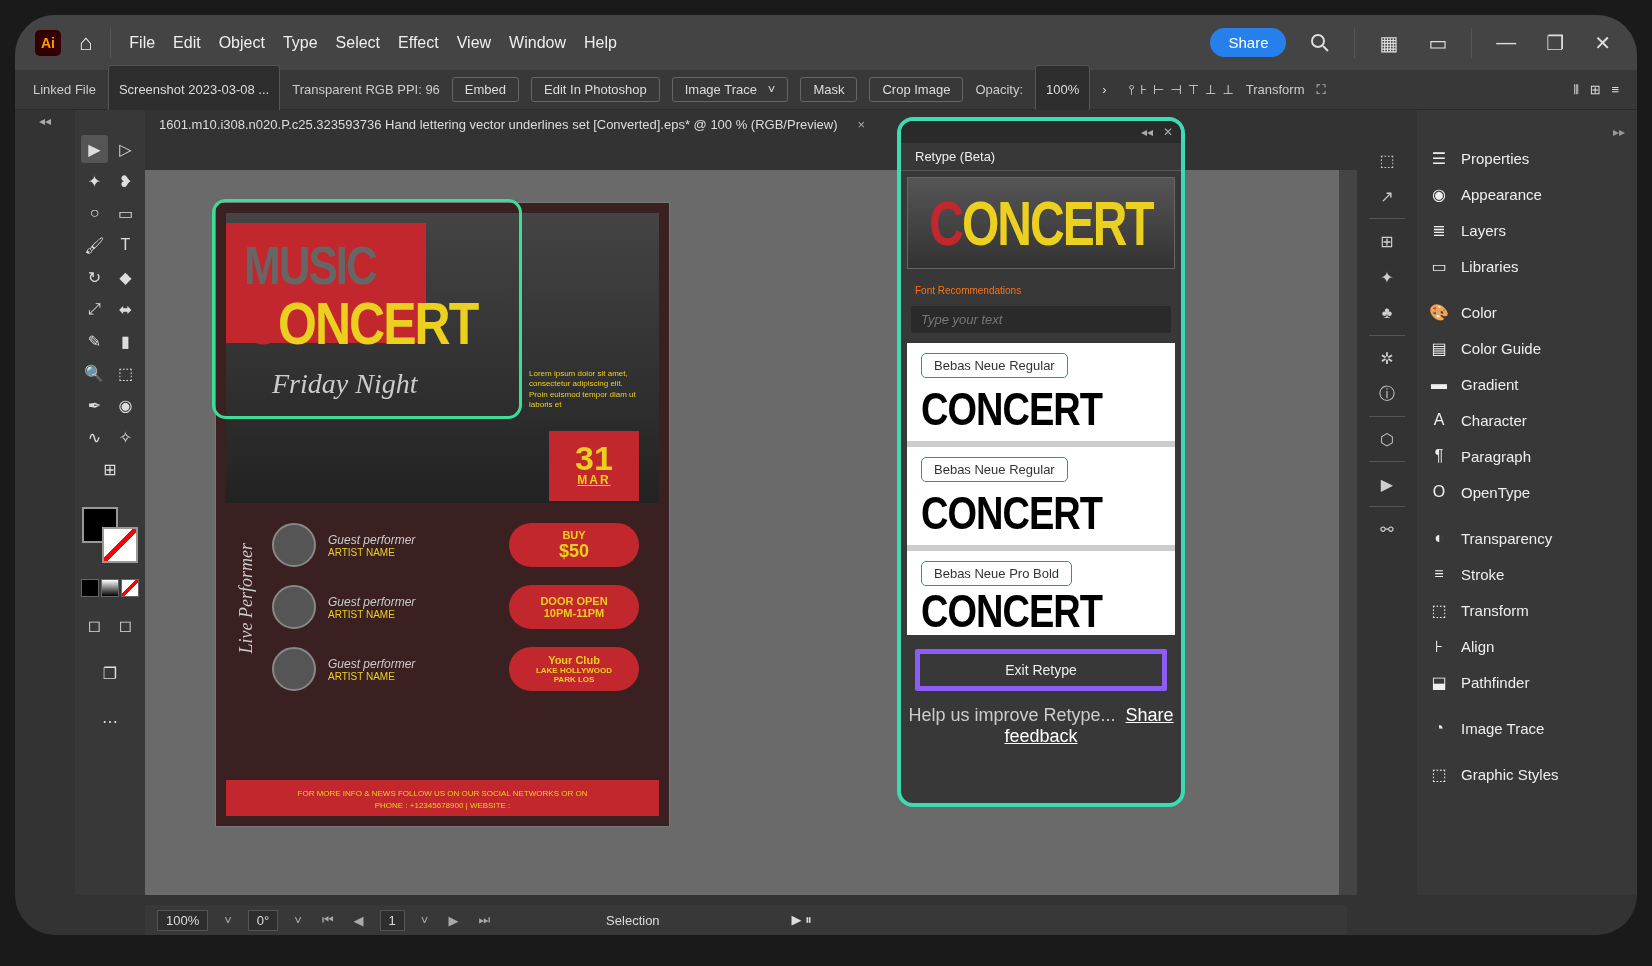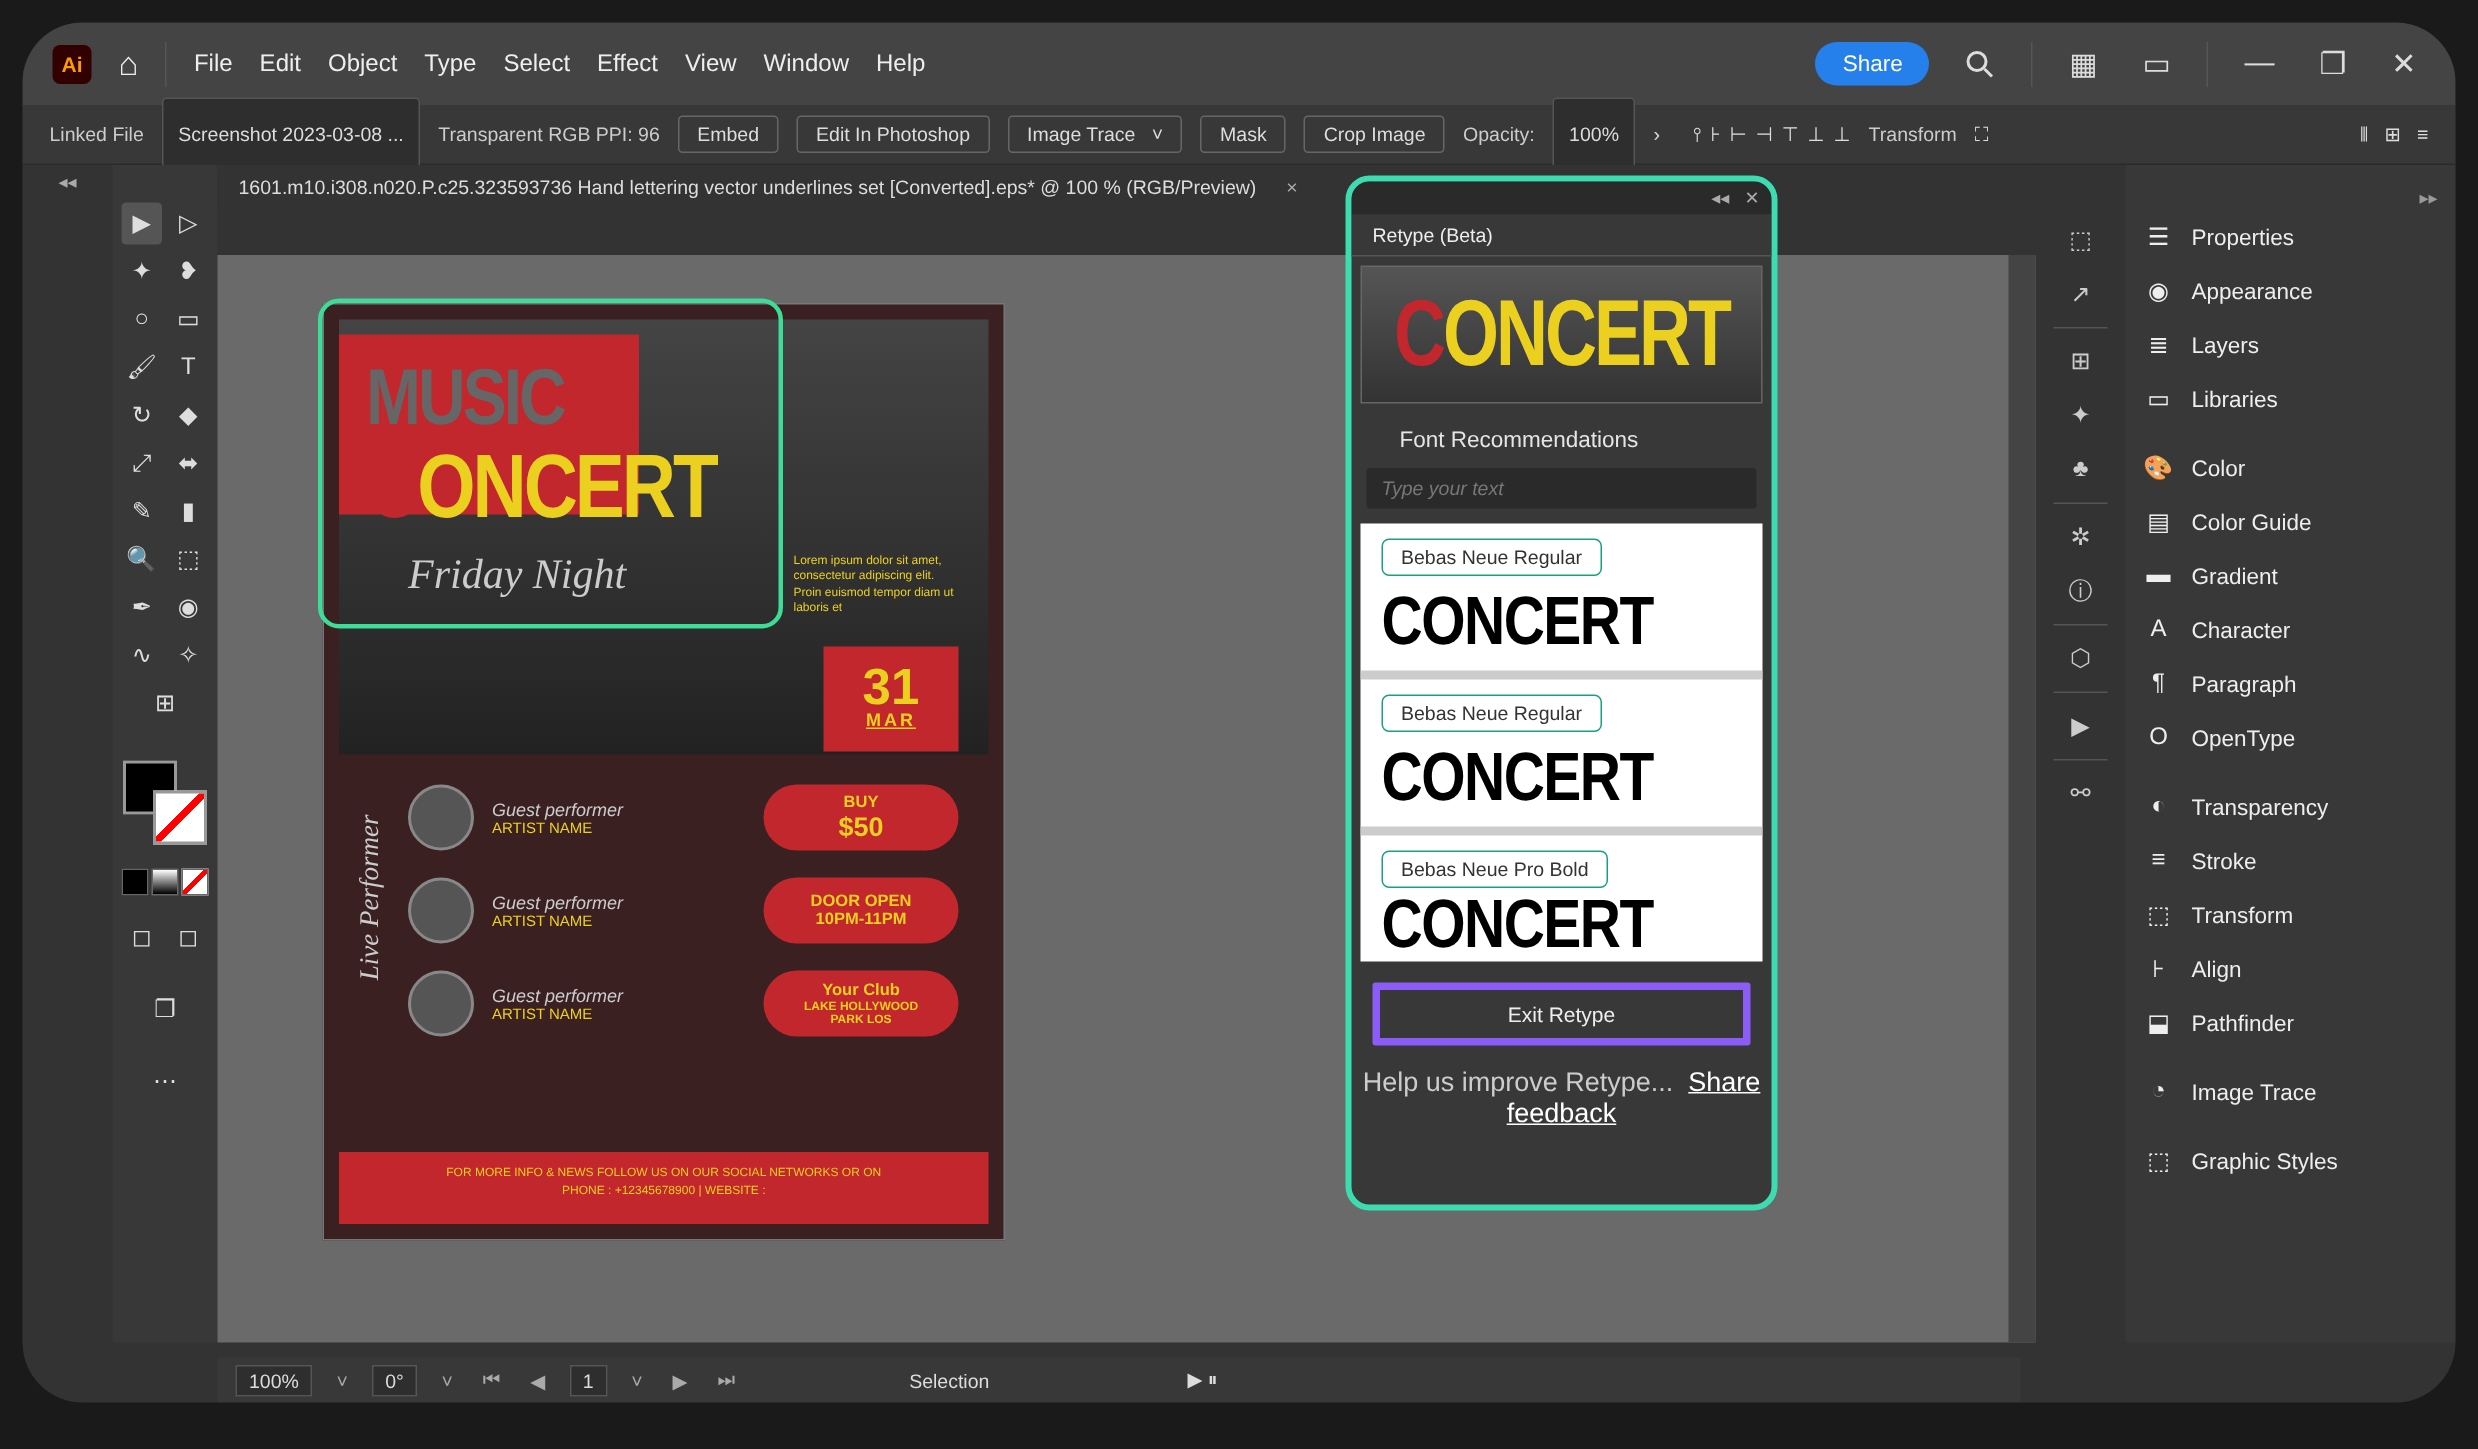--- a/index.html
+++ b/index.html
@@ -59,31 +59,31 @@
 .lorem-box { position: absolute; right: 20px; top: 156px; width: 110px; font-size: 8px; color: #ecd020; line-height: 1.3; }
 .date-band { position: absolute; right: 20px; top: 218px; width: 90px; height: 70px; background: #c1272d; display: flex; flex-direction: column; align-items: center; justify-content: center; color: #ecd020; }
 .date-big { font-size: 34px; font-weight: 900; line-height: 0.8; }
 .date-mon { font-size: 12px; font-weight: bold; letter-spacing: 2px; text-decoration: underline; }
 .perf-section { position: absolute; left: 10px; top: 320px; right: 10px; bottom: 60px; }
 .perf-row { display: flex; align-items: center; gap: 12px; margin-bottom: 18px; }
 .perf-avatar { width: 44px; height: 44px; border-radius: 50%; border: 2px solid #888; background: #555; margin-left: 46px; }
 .perf-text { color: #ccc; font-size: 12px; font-style: italic; }
 .perf-sub { color: #ecd020; font-size: 10px; }
 .perf-pill { width: 130px; height: 44px; background: #c1272d; border-radius: 22px; display: flex; align-items: center; justify-content: center; color: #ecd020; font-size: 11px; font-weight: bold; flex-direction: column; margin-left: auto; margin-right: 20px; }
-.poster-footer { position: absolute; left: 10px; right: 10px; bottom: 10px; height: 48px; background: #c1272d; color: #ecd020; font-size: 8px; text-align: center; padding: 8px; line-height: 1.5; }
+.poster-footer { position: absolute; left: 10px; right: 10px; bottom: 10px; height: 36px; background: #c1272d; color: #ecd020; font-size: 8px; text-align: center; padding: 8px; line-height: 1.5; }
 .live-perf { position: absolute; left: 20px; top: 340px; font-size: 18px; color: #ccc; font-style: italic; writing-mode: vertical-rl; transform: rotate(180deg); font-family: cursive; }
 
 
 .retype-panel { position: absolute; left: 882px; top: 102px; width: 288px; height: 690px; background: #383838; border: 4px solid #3ddbb0; border-radius: 16px; overflow: hidden; }
 .retype-head { height: 22px; background: #2a2a2a; display: flex; justify-content: flex-end; align-items: center; padding: 0 8px; gap: 10px; color: #aaa; font-size: 12px; }
 .retype-tab { background: #383838; padding: 6px 14px; font-size: 13px; color: #eee; border-bottom: 1px solid #555; }
 .retype-preview { margin: 6px; height: 92px; background: linear-gradient(#555, #333); border: 1px solid #666; display: flex; align-items: center; justify-content: center; }
 .retype-preview-text { font-size: 48px; font-weight: 900; color: #ecd020; letter-spacing: -2px; font-family: Impact, sans-serif; transform: scaleY(1.3); }
 .retype-preview-text .c1 { color: #c1272d; }
-.font-rec-label { color: #e5e5e5; font-size: 15px; padding: 10px 32px 6px; }
+.font-rec-label { color: #f97316; font-size: 10px; padding: 10px 14px 6px; }
 .font-input { margin: 4px 10px 10px; padding: 6px 10px; background: #2a2a2a; color: #777; font-style: italic; font-size: 13px; border-radius: 2px; }
 .font-list { margin: 0 6px; background: #fff; height: 292px; overflow: hidden; position: relative; }
 .font-card { padding: 10px 14px; }
 .font-name-pill { display: inline-block; border: 1.5px solid #1a9f7f; border-radius: 5px; padding: 4px 12px; font-size: 13px; color: #333; }
 .font-sample { margin-top: 10px; font-size: 38px; font-weight: 900; letter-spacing: -1px; font-family: Impact, sans-serif; transform: scaleY(1.2); transform-origin: left; }
 .font-sep { height: 6px; background: #ccc; }
 .exit-btn { margin: 14px; padding: 8px; text-align: center; border: 5px solid #8b5cf6; color: #eee; font-size: 14px; border-radius: 2px; }
 .feedback-row { text-align: center; color: #ccc; font-size: 18px; padding-bottom: 10px; }
 .feedback-row a { color: #fff; text-decoration: underline; }
 .right-collapse { width: 60px; background: #333; padding-top: 28px; }

